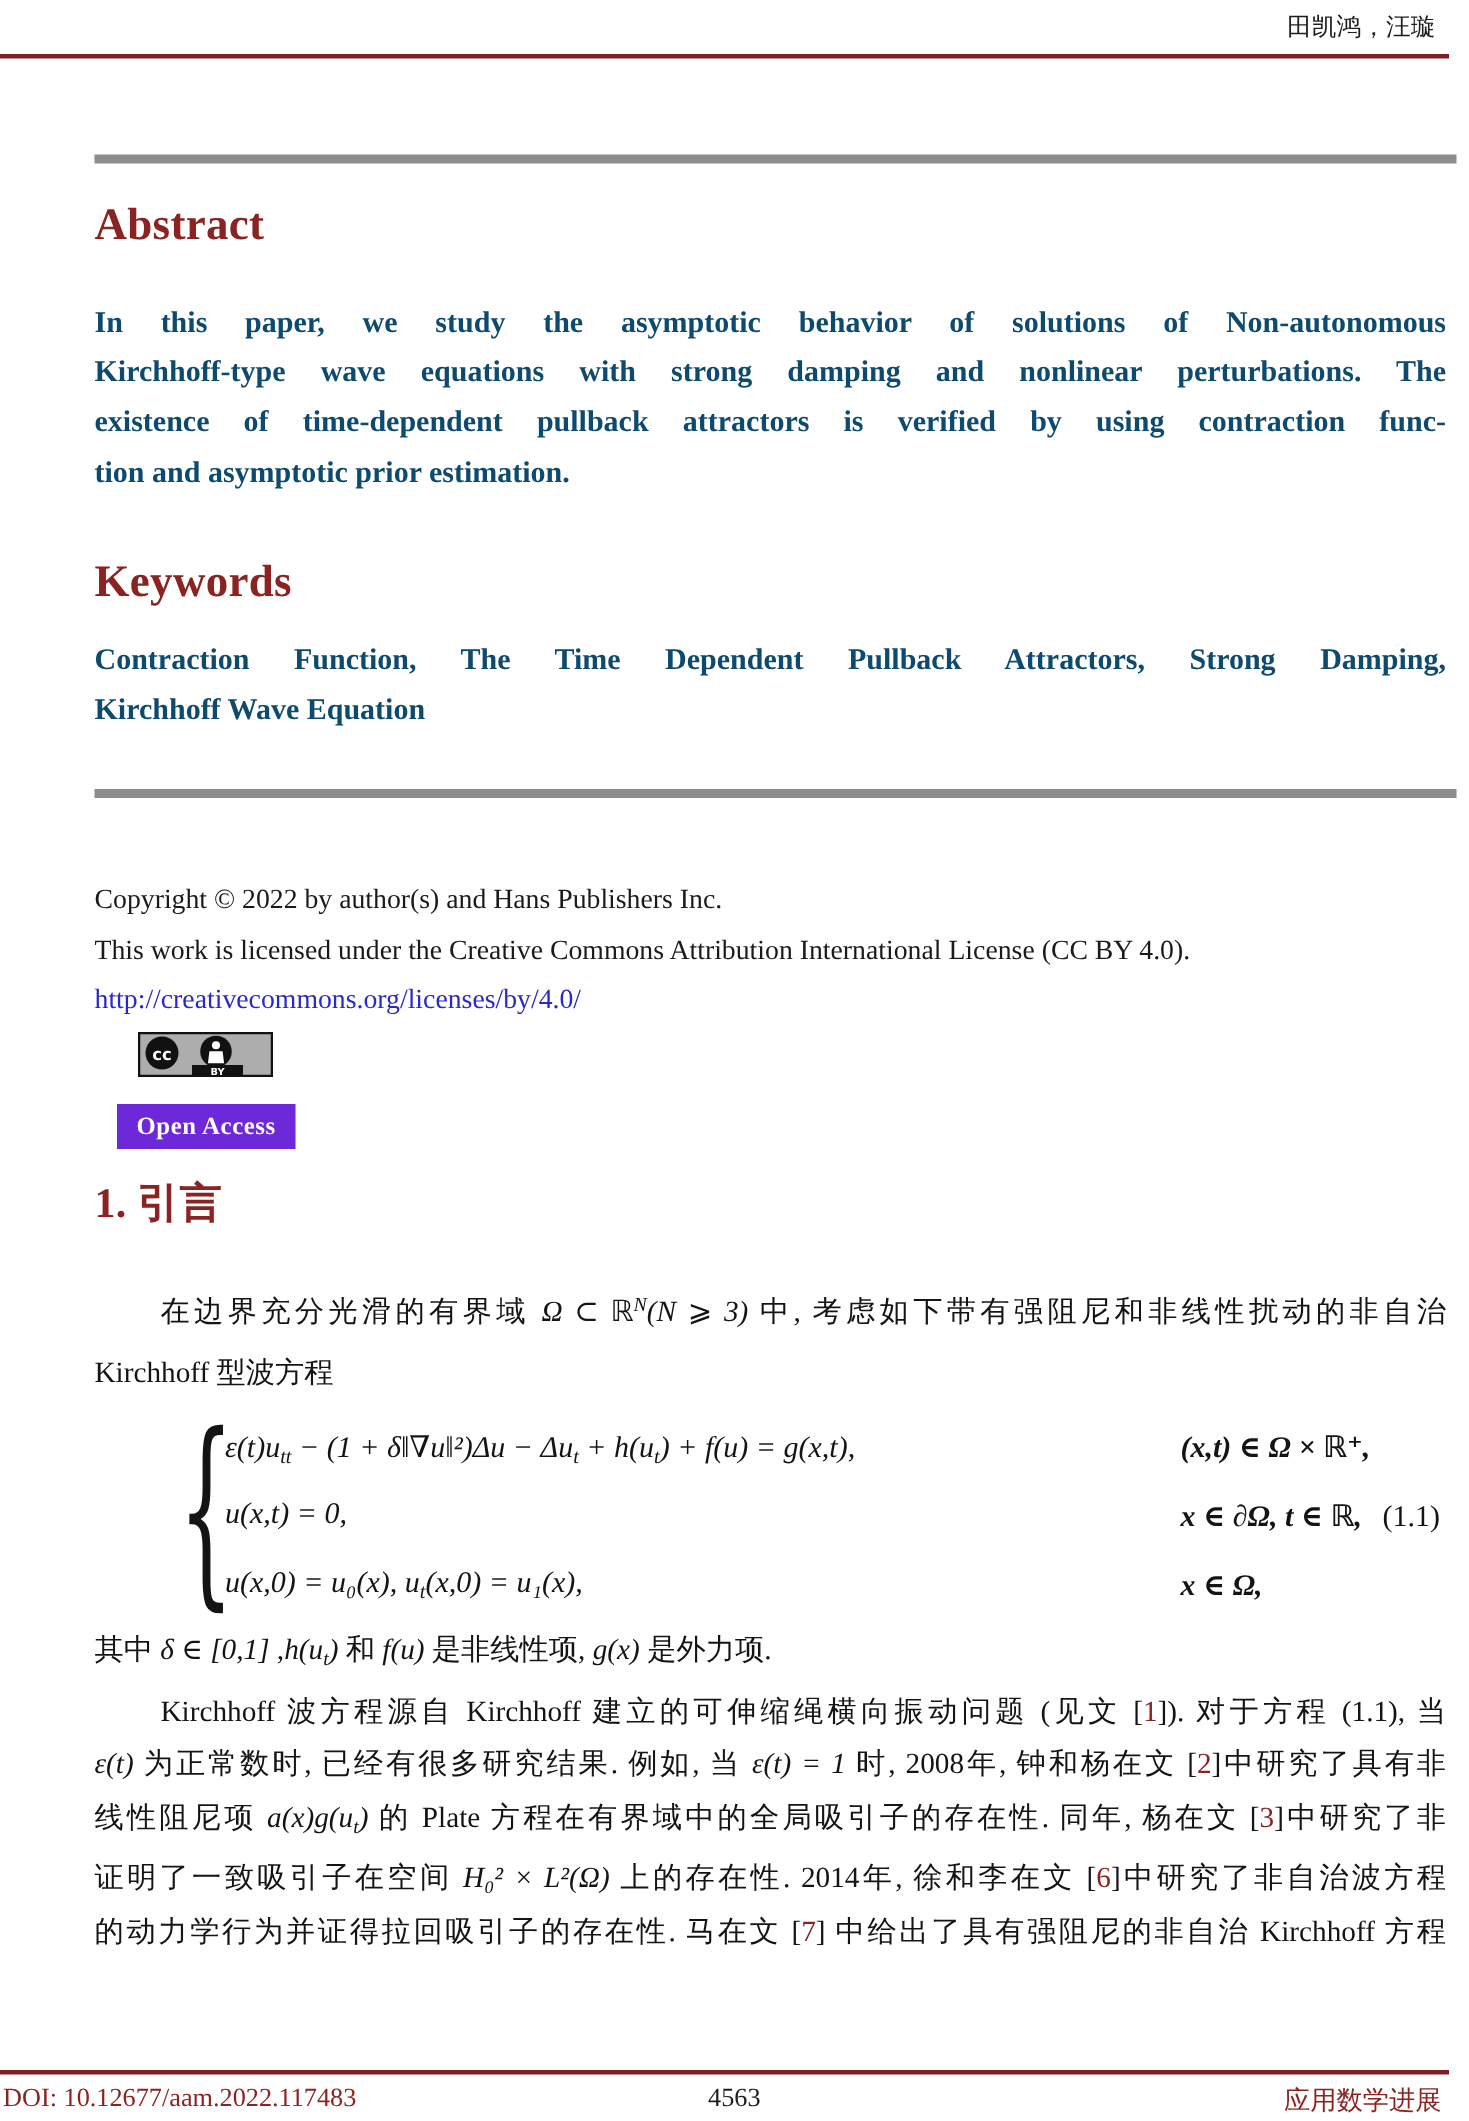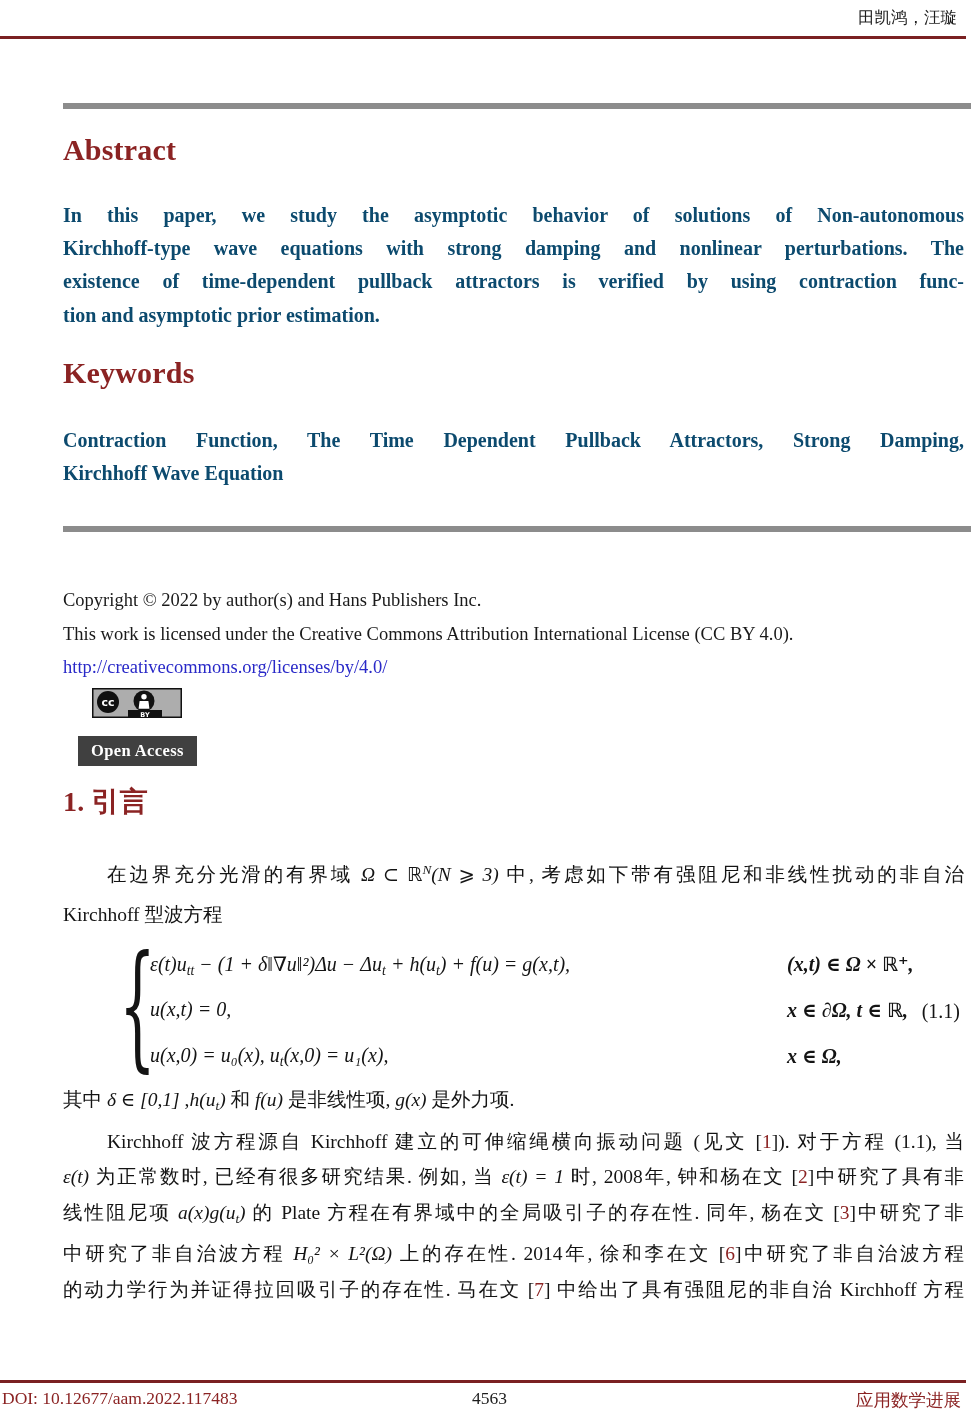--- a/index.html
+++ b/index.html
@@ -20,32 +20,32 @@
   }
   
   .authors{position:absolute;top:7px;right:14px;font-size:16.5px;color:#1d1d1d;}
   .rule-top{position:absolute;top:36px;left:0;width:966px;height:2.5px;background:var(--rule);}
   .bar{position:absolute;left:63px;width:916px;height:6px;background:var(--bar);}
   .bar1{top:103px;}
   .bar2{top:526px;}
   
   .red-heading{position:absolute;left:63px;font-size:30px;font-weight:bold;color:var(--accent);letter-spacing:.2px;}
   .h-abstract{top:133px;}
-  .h-keywords{top:356px;text-align:right;}
+  .h-keywords{top:371px;text-align:right;}
   .h-section{top:783px;font-size:28px;}
   
   .bold-block{position:absolute;left:63px;width:901px;font-size:20px;font-weight:bold;line-height:33.2px;color:#0c4a6e;text-align:justify;}
   .abstract-body{top:199px;}
   .keywords-body{top:424px;}
   .jl{text-align-last:justify;}
   
   .license{position:absolute;top:584px;left:63px;width:901px;font-size:18.5px;line-height:33.6px;color:#1a1a1a;}
   .license .url{color:var(--link);cursor:pointer;}
   .badges{position:absolute;top:688px;left:78px;display:flex;gap:18px;align-items:center;flex-direction:column;}
-  .oa-badge{background:#404040;color:#fff;font-weight:bold;font-size:16.5px;height:30px;line-height:30px;padding:0 13px;letter-spacing:.4px;}
+  .oa-badge{background:#6d28d9;color:#fff;font-weight:bold;font-size:16.5px;height:30px;line-height:30px;padding:0 13px;letter-spacing:.4px;}
   
   .para{position:absolute;left:63px;width:901px;font-size:19.5px;color:#141414;text-align:justify;}
   .para .jl{text-align-last:justify;}
   .para1{top:850px;line-height:40px;}
   .para2{top:1124px;line-height:35.4px;}
   .indent{text-indent:44px;}
   .note{position:absolute;top:1086px;left:63px;width:901px;font-size:19.5px;color:#141414;}
   
   .m{font-style:italic;}
   .sb{font-style:italic;font-size:68%;vertical-align:-0.32em;}
@@ -136,21 +136,21 @@
     </div>
     <span class="eq-label">(1.1)</span>
   </div>
 
   <div class="note"><span>其中 </span><span class="m">δ ∈ [0,1]</span><span> ,</span><span class="m">h(u</span><span class="sb">t</span><span class="m">)</span><span> 和 </span><span class="m">f(u)</span><span> 是非线性项, </span><span class="m">g(x)</span><span> 是外力项.</span></div>
 
   <div class="para para2">
     <div class="jl indent"><span>Kirchhoff 波方程源自 Kirchhoff 建立的可伸缩绳横向振动问题 (见文 [</span><span class="ref">1</span><span>]). 对于方程 (1.1), 当</span></div>
     <div class="jl"><span class="m">ε(t)</span><span> 为正常数时, 已经有很多研究结果. 例如, 当 </span><span class="m">ε(t) = 1</span><span> 时, 2008年, 钟和杨在文 [</span><span class="ref">2</span><span>]中研究了具有非</span></div>
     <div class="jl"><span>线性阻尼项 </span><span class="m">a(x)g(u</span><span class="sb">t</span><span class="m">)</span><span> 的 Plate 方程在有界域中的全局吸引子的存在性. 同年, 杨在文 [</span><span class="ref">3</span><span>]中研究了非</span></div>
-    <div class="jl"><span>中研究了非自治波方程 </span><span class="m">H₀² × L²(Ω)</span><span> 上的存在性. 2014年, 徐和李在文 [</span><span class="ref">6</span><span>]中研究了非自治波方程</span></div>
+    <div class="jl"><span>证明了一致吸引子在空间 </span><span class="m">H₀² × L²(Ω)</span><span> 上的存在性. 2014年, 徐和李在文 [</span><span class="ref">6</span><span>]中研究了非自治波方程</span></div>
     <div class="jl"><span>的动力学行为并证得拉回吸引子的存在性. 马在文 [</span><span class="ref">7</span><span>] 中给出了具有强阻尼的非自治 Kirchhoff 方程</span></div>
   </div>
 
   <div class="rule-bottom"></div>
   <div class="footer">
     <span class="footer-doi">DOI: 10.12677/aam.2022.117483</span>
     <span class="footer-page">4563</span>
     <span class="footer-journal">应用数学进展</span>
   </div>
 

